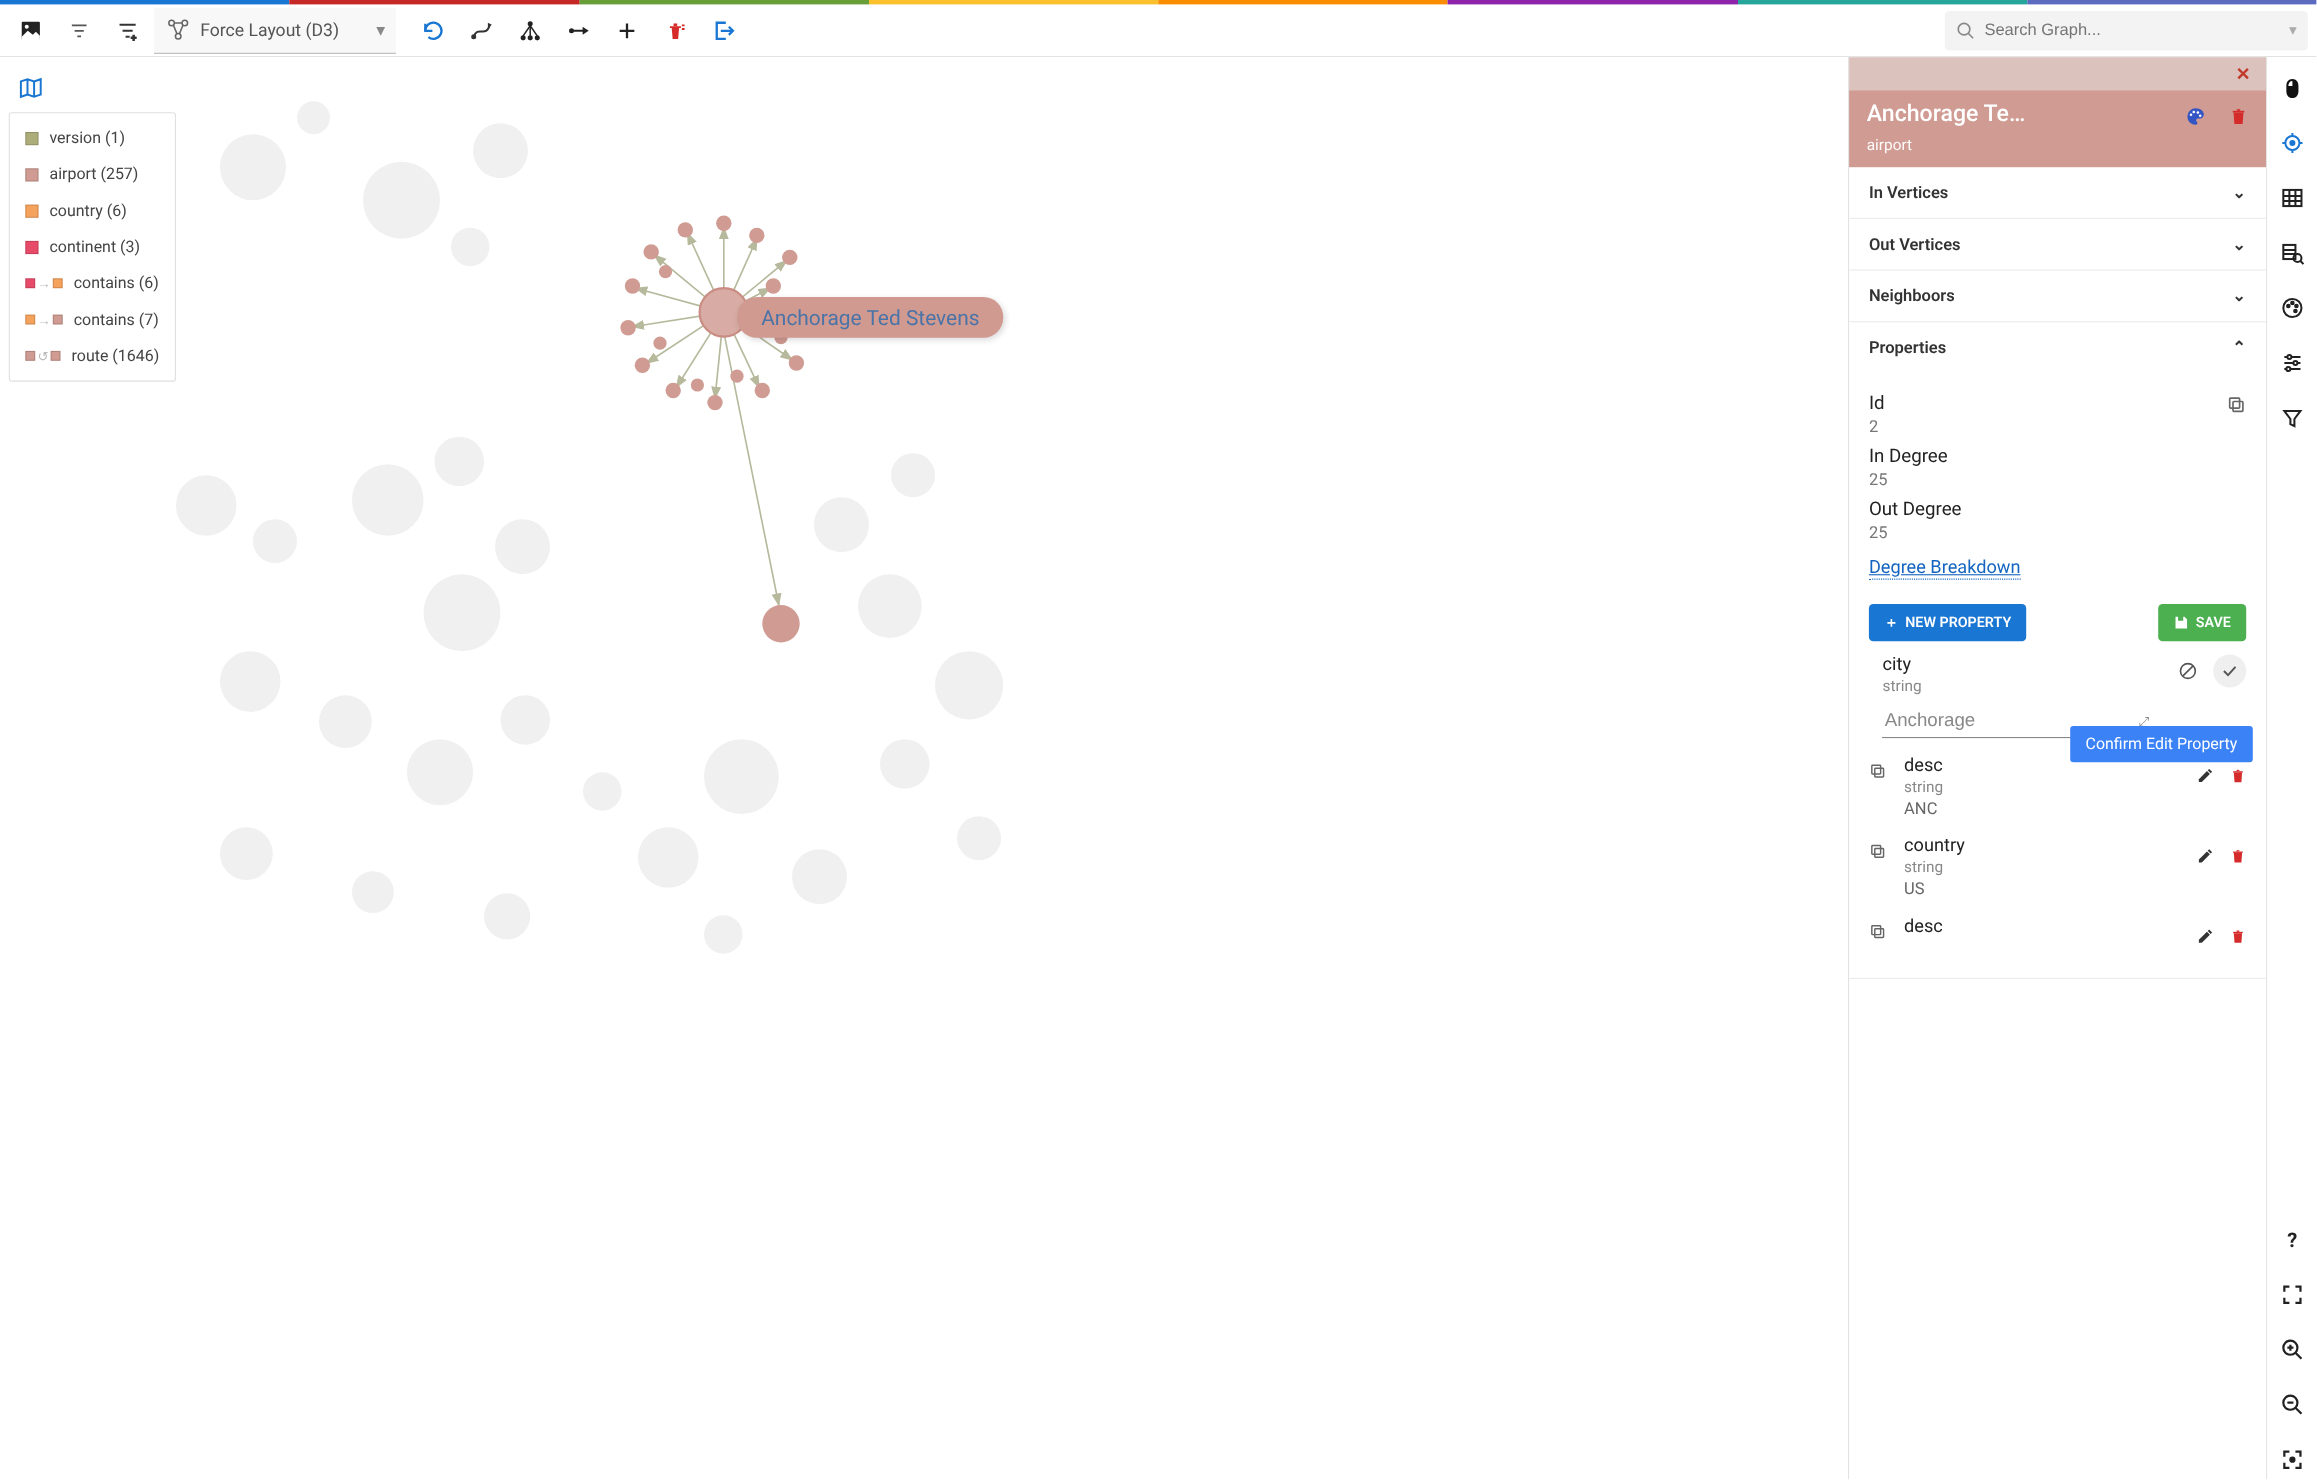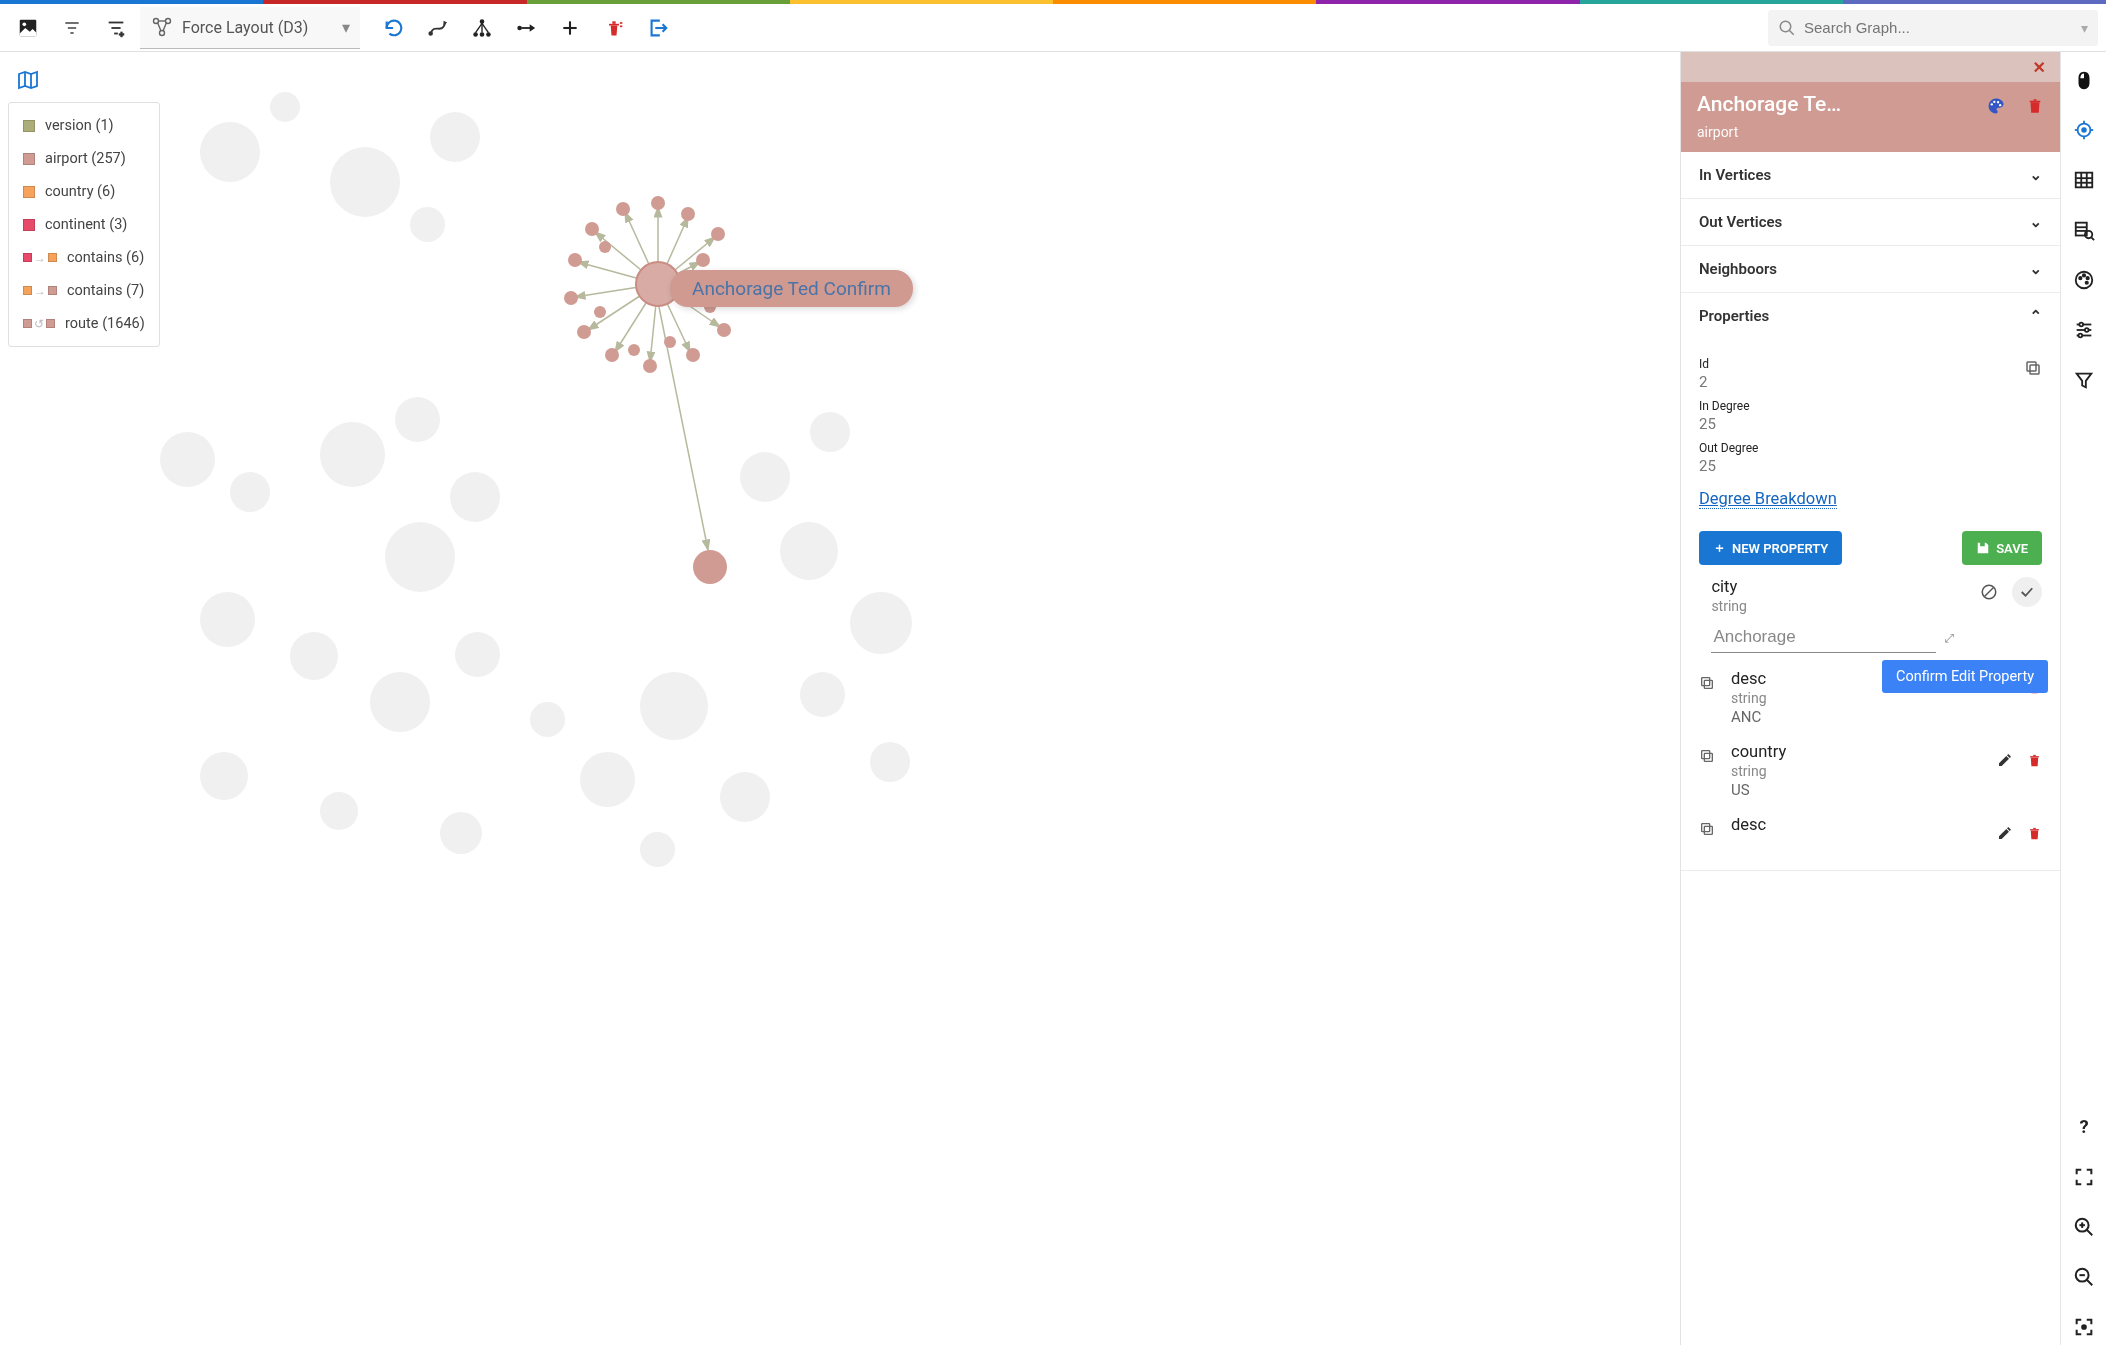--- a/index.html
+++ b/index.html
@@ -48,21 +48,21 @@
 .panel-title .subtype { font-size: 14px; margin-top: 8px; opacity: .95; }
 .panel-title-actions { display: flex; gap: 20px; align-items: center; padding-top: 4px; }
 .panel-title-actions .act { cursor: pointer; }
 
 .section { border-bottom: 1px solid #ececec; }
 .section-head { display: flex; align-items: center; justify-content: space-between; padding: 14px 18px; font-size: 15px; font-weight: 600; color: #333; cursor: pointer; }
 .section-body { padding: 10px 18px 22px; }
 
 .meta-row { display: flex; }
 .meta-col { flex: 1; }
-.meta-label { font-size: 12px; color: #222; font-weight: 400; margin-top: 8px; }
+.meta-label { font-size: 17px; color: #222; font-weight: 400; margin-top: 8px; }
 .meta-val { font-size: 15px; color: #777; margin-top: 2px; }
 .copy-btn { color: #666; cursor: pointer; padding-top: 10px; }
 
 .deg-link { color: #1565c0; font-size: 16.5px; text-decoration: underline; border-bottom: 1px dotted #1565c0; cursor: pointer; display: inline-block; margin-top: 14px; }
 
 .btn-row { display: flex; gap: 10px; margin-top: 22px; }
 .btn { display: inline-flex; align-items: center; gap: 6px; padding: 8px 14px; border-radius: 4px; font-size: 13px; font-weight: 600; cursor: pointer; color: #fff; }
 .btn-blue { background: #1976d2; }
 .btn-green { background: #4caf50; margin-left: auto; }
 
@@ -283,21 +283,21 @@
           <circle cx="605" cy="195" r="6"></circle>
         <circle cx="670" cy="290" r="6"></circle>
           <circle cx="710" cy="255" r="6"></circle>
       </g>
 
       <circle cx="658" cy="232" r="22" fill="#d8aca4" stroke="#c98d83" stroke-width="2"></circle>
 
       <circle cx="710" cy="515" r="17" class="node-c"></circle>
     </svg>
 
-    <div class="node-label">Anchorage Ted Confirm</div>
+    <div class="node-label">Anchorage Ted Stevens</div>
   </div>
 
   <div class="map-btn">
     <svg width="24" height="24" viewBox="0 0 24 24" fill="none" stroke="#1976d2" stroke-width="1.8">
         <path d="M3 6 L9 4 L15 6 L21 4 V18 L15 20 L9 18 L3 20 Z"></path>
         <line x1="9" y1="4" x2="9" y2="18"></line>
         <line x1="15" y1="6" x2="15" y2="20"></line>
       </svg>
   </div>
 

